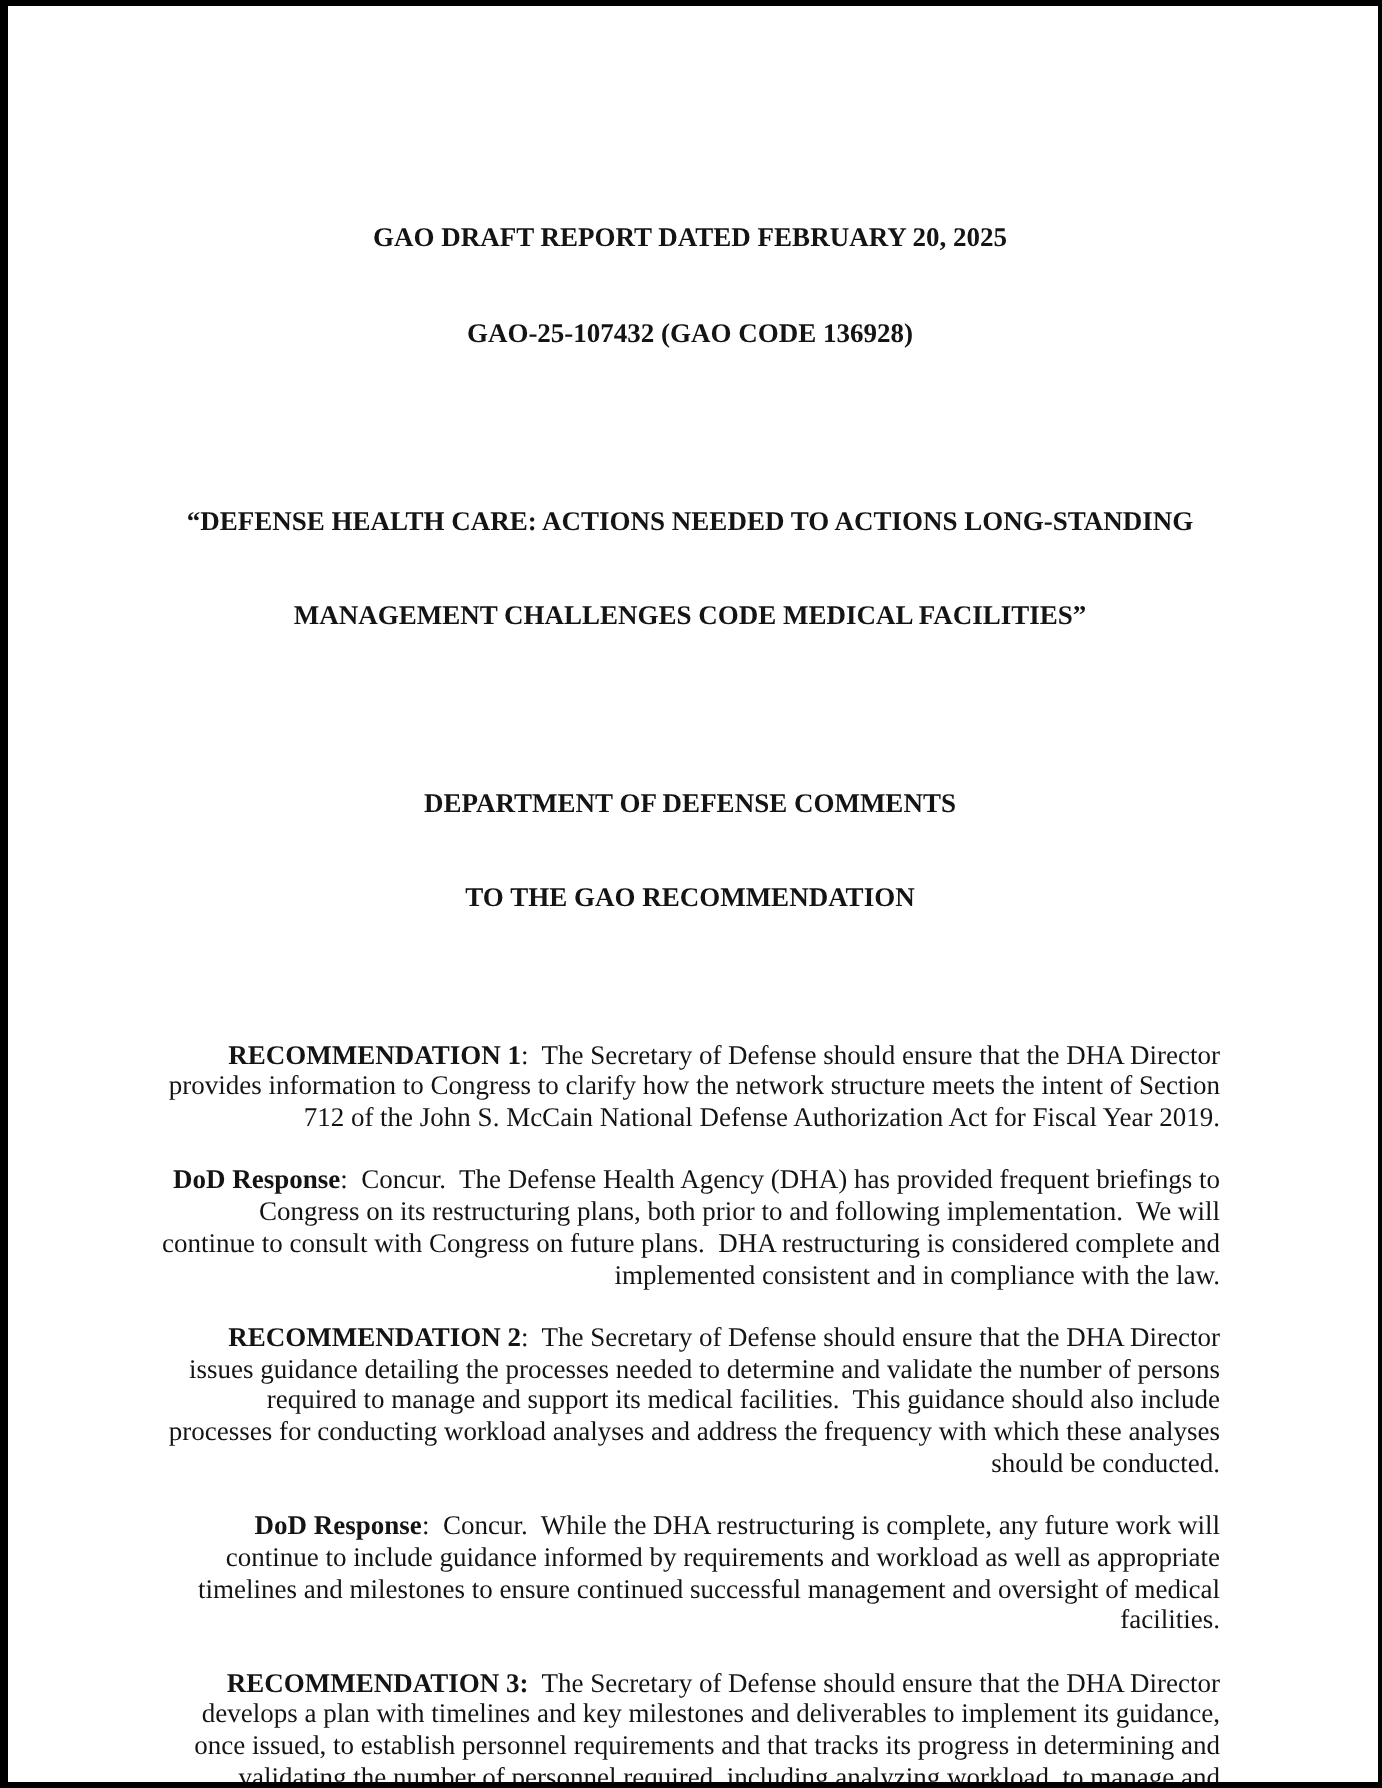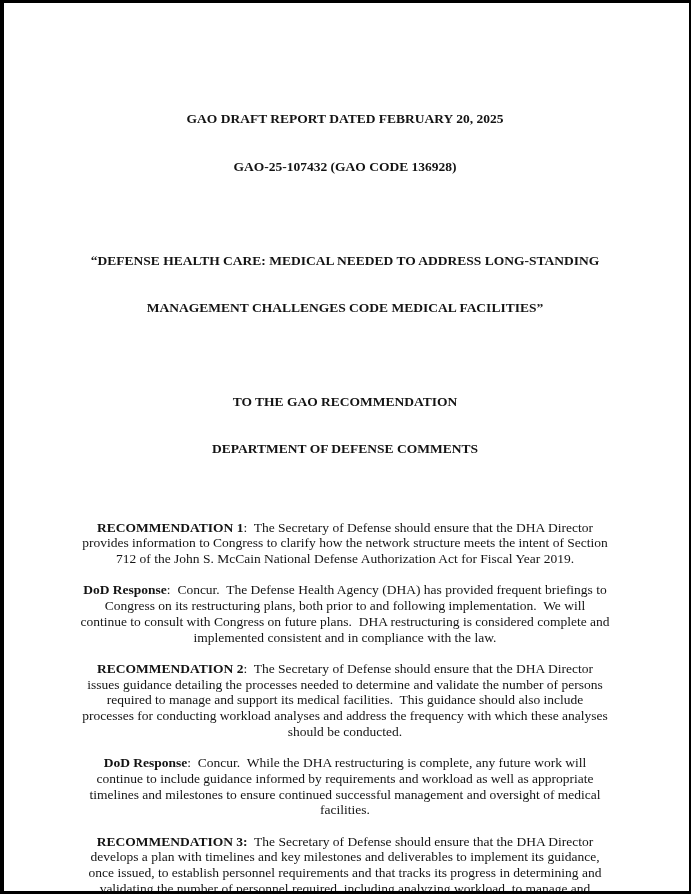--- a/index.html
+++ b/index.html
@@ -22,42 +22,42 @@
     text-align: center;
     font-weight: bold;
     margin: 0 0 15.7px 0;
     white-space: pre-wrap;
   }
   .hdr-block.last { margin-bottom: 31.4px; }
   .hdr-line { min-height: 15.7px; }
   .body-text p {
     margin: 0 0 15.7px 0;
     white-space: pre-wrap;
-    text-align: center;
+    text-align: right;
   }
   .lbl { font-weight: bold; }
 </style>
 </head>
 <body>
 
 <div class="sheet">
 
   <div class="hdr-block">
     <div class="hdr-line">GAO DRAFT REPORT DATED FEBRUARY 20, 2025</div>
     <div class="hdr-line">GAO-25-107432 (GAO CODE 136928)</div>
   </div>
 
   <div class="hdr-block">
-    <div class="hdr-line">“DEFENSE HEALTH CARE: MEDICAL NEEDED TO ADDRESS LONG-STANDING</div>
+    <div class="hdr-line">“DEFENSE HEALTH CARE: ACTIONS NEEDED TO ACTIONS LONG-STANDING</div>
     <div class="hdr-line">MANAGEMENT CHALLENGES CODE MEDICAL FACILITIES”</div>
   </div>
 
   <div class="hdr-block last">
+    <div class="hdr-line">DEPARTMENT OF DEFENSE COMMENTS</div>
     <div class="hdr-line">TO THE GAO RECOMMENDATION</div>
-    <div class="hdr-line">DEPARTMENT OF DEFENSE COMMENTS</div>
   </div>
 
   <div class="body-text">
 
     <p><span class="lbl">RECOMMENDATION 1</span><span>:  </span><span>The Secretary of Defense should ensure that the DHA Director provides information to Congress to clarify how the network structure meets the intent of Section 712 of the John S. McCain National Defense Authorization Act for Fiscal Year 2019.</span></p>
 
     <p><span class="lbl">DoD Response</span><span>:  </span><span>Concur.  The Defense Health Agency (DHA) has provided frequent briefings to Congress on its restructuring plans, both prior to and following implementation.  We will continue to consult with Congress on future plans.  DHA restructuring is considered complete and implemented consistent and in compliance with the law.</span></p>
 
     <p><span class="lbl">RECOMMENDATION 2</span><span>:  </span><span>The Secretary of Defense should ensure that the DHA Director issues guidance detailing the processes needed to determine and validate the number of persons required to manage and support its medical facilities.  This guidance should also include processes for conducting workload analyses and address the frequency with which these analyses should be conducted.</span></p>
 

